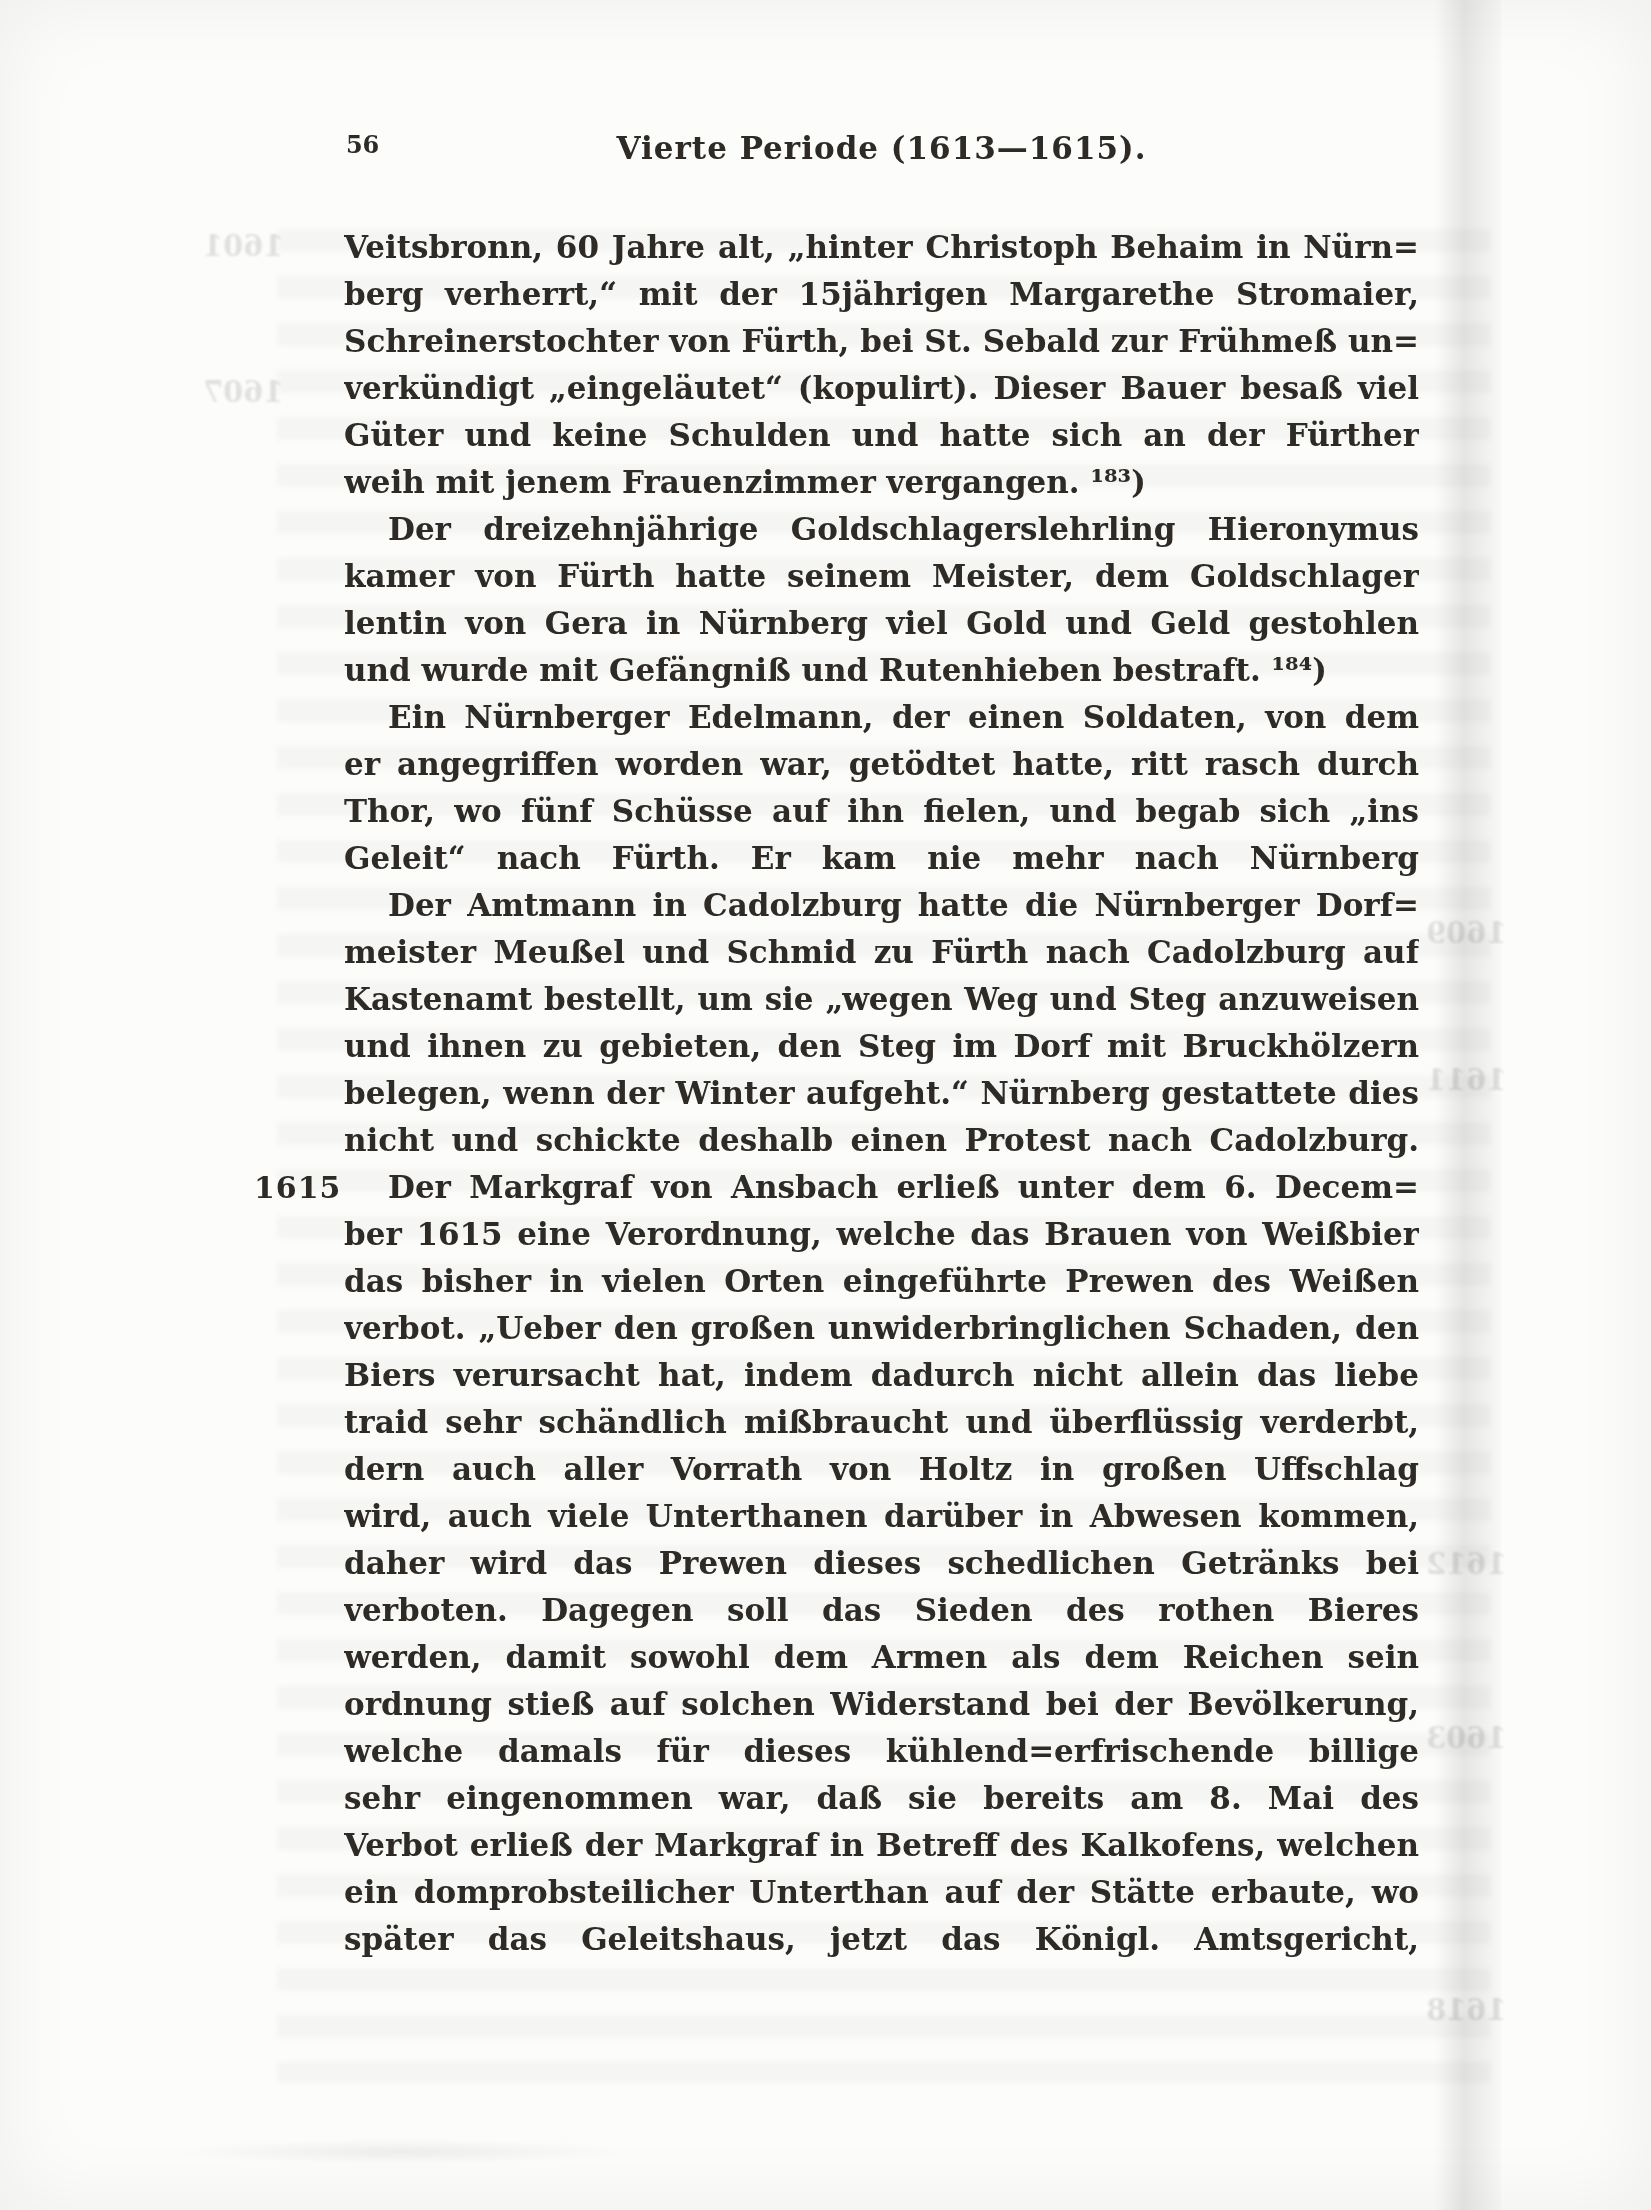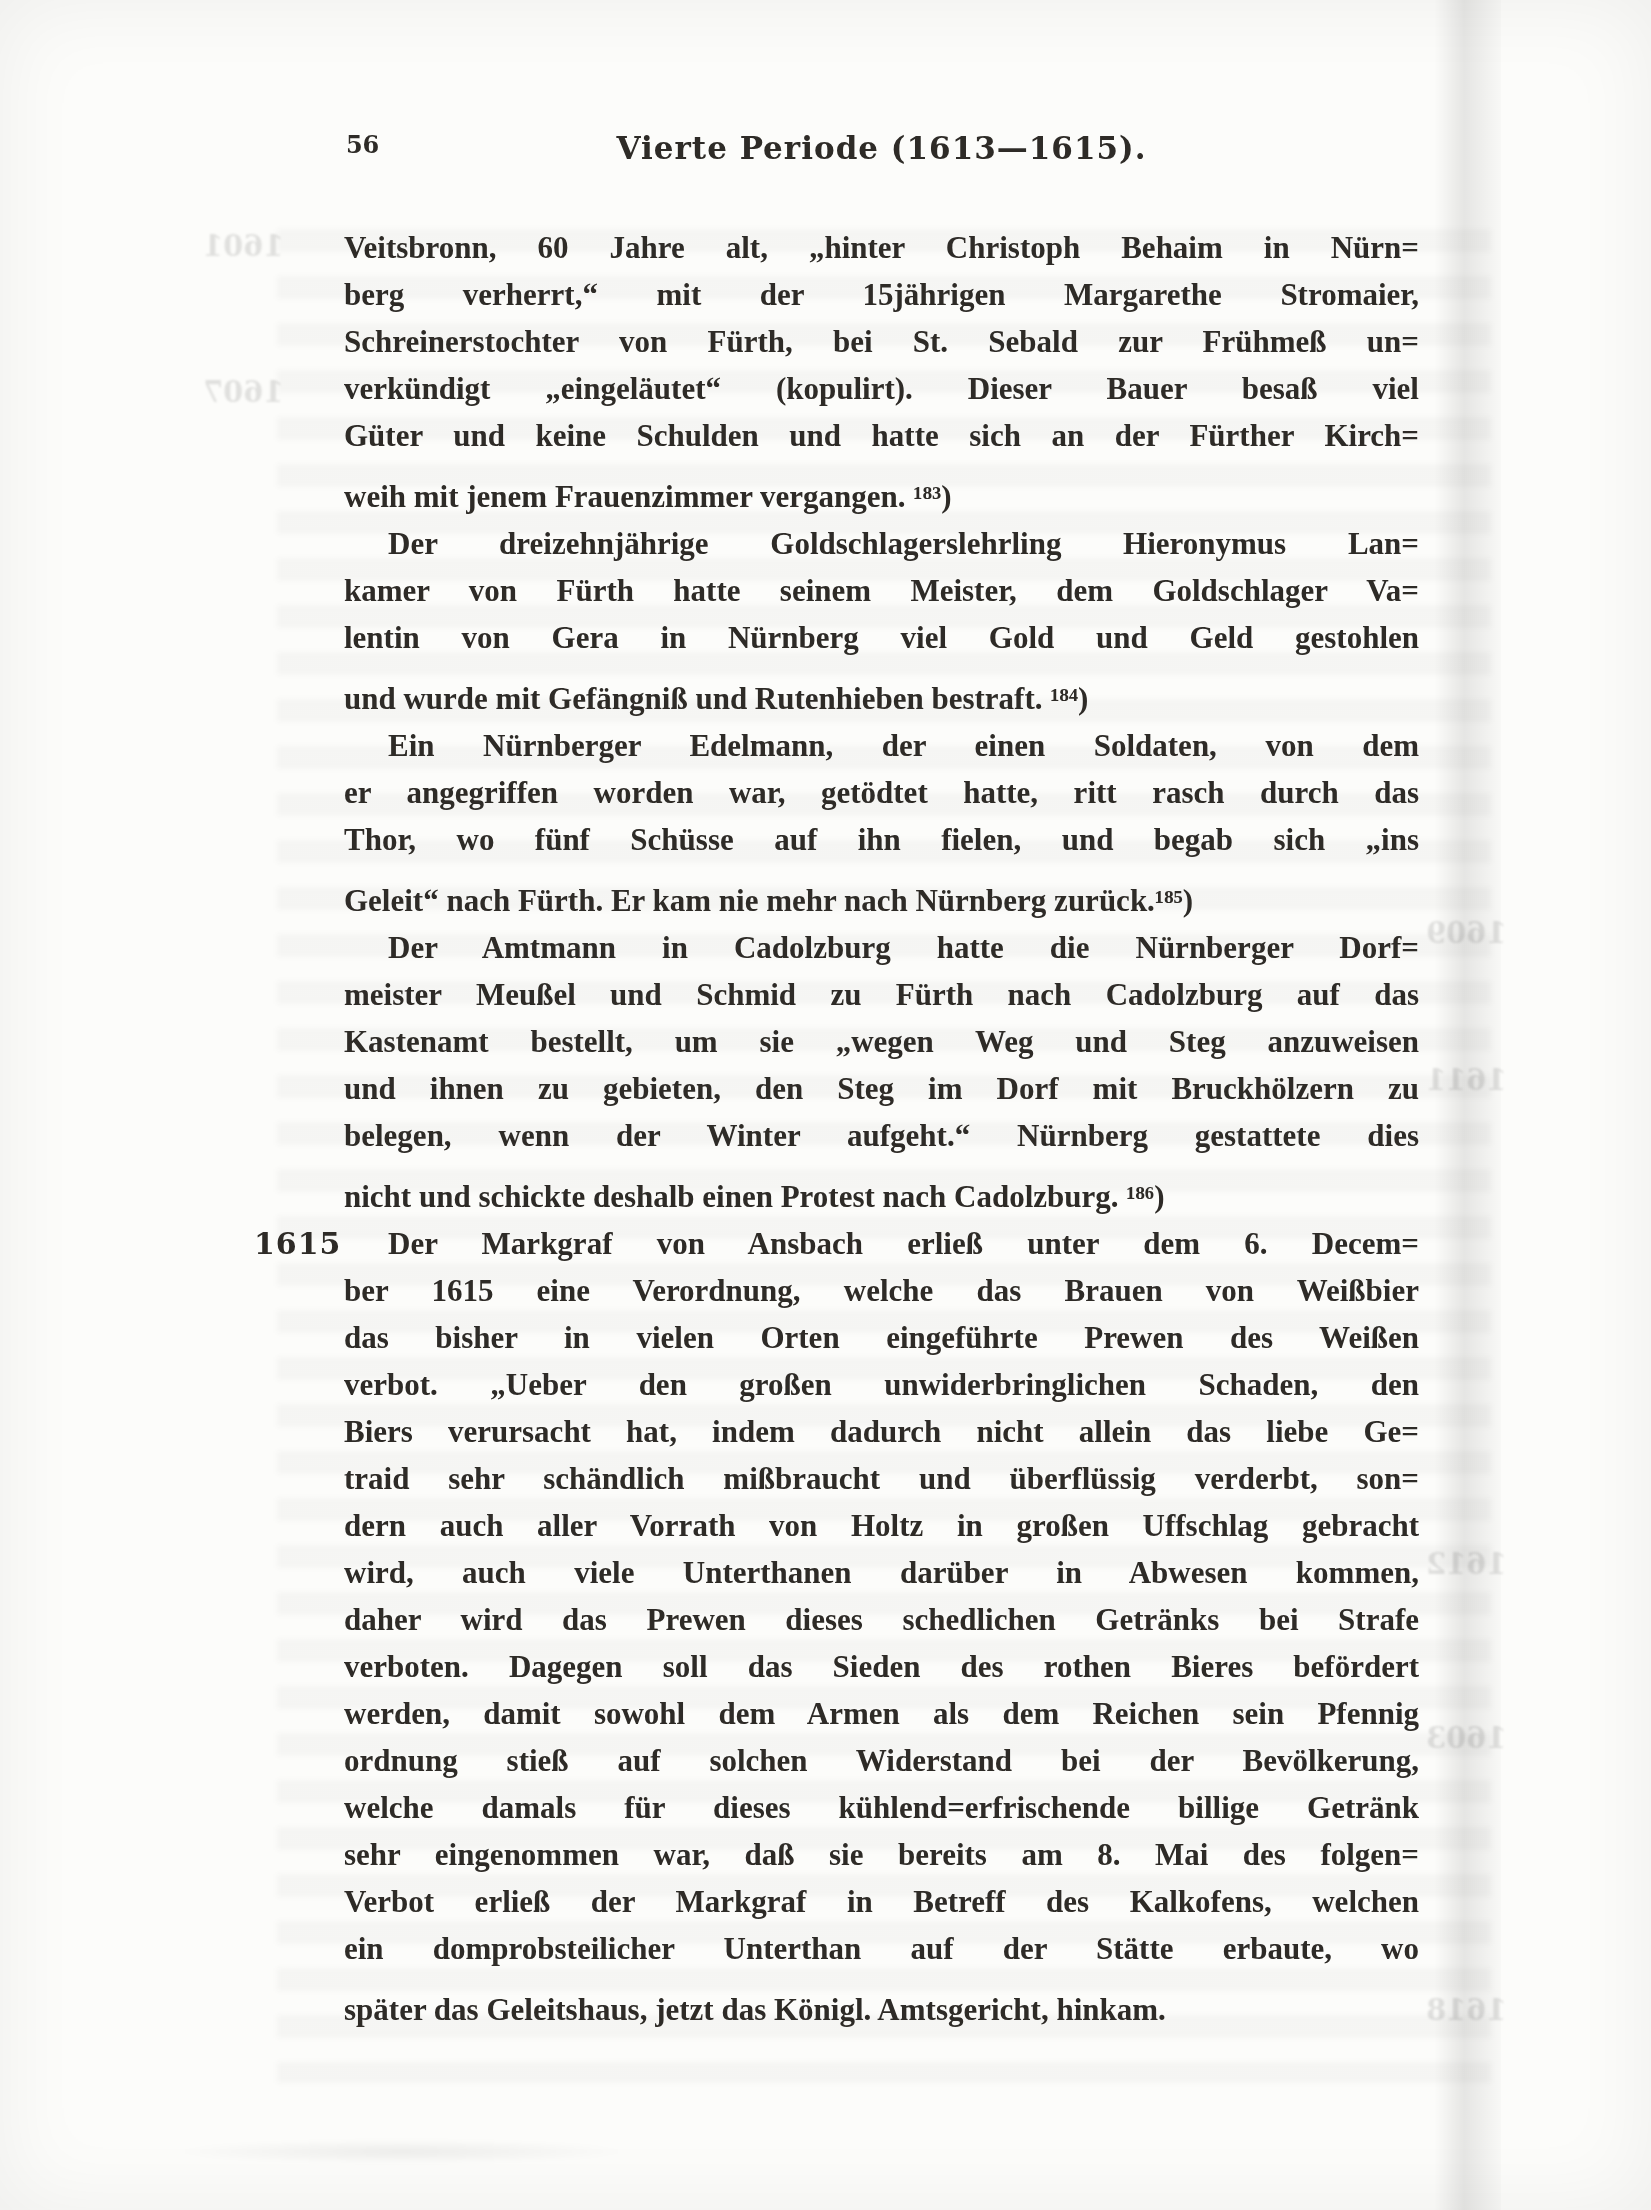--- a/index.html
+++ b/index.html
@@ -57,24 +57,23 @@
     font-weight: bold;
   }
   .paragraph { position: relative; }
   .line {
     line-height: 47px;
     height: 47px;
     white-space: normal;
     text-align: justify;
     text-align-last: justify;
     overflow: hidden;
-    font-family: Liberation Serif, serif;
   }
   .line.indent { padding-left: 44px; }
-  .line.last { text-align-last: left; margin-top: 14px; }
+  .line.last { text-align-last: left; }
   .margin-year {
     position: absolute;
     left: -90px; top: 0;
     line-height: 47px;
     font-size: 30px;
     font-weight: bold;
     letter-spacing: 1px;
     text-align: center;
   }
   .ghost-year {

